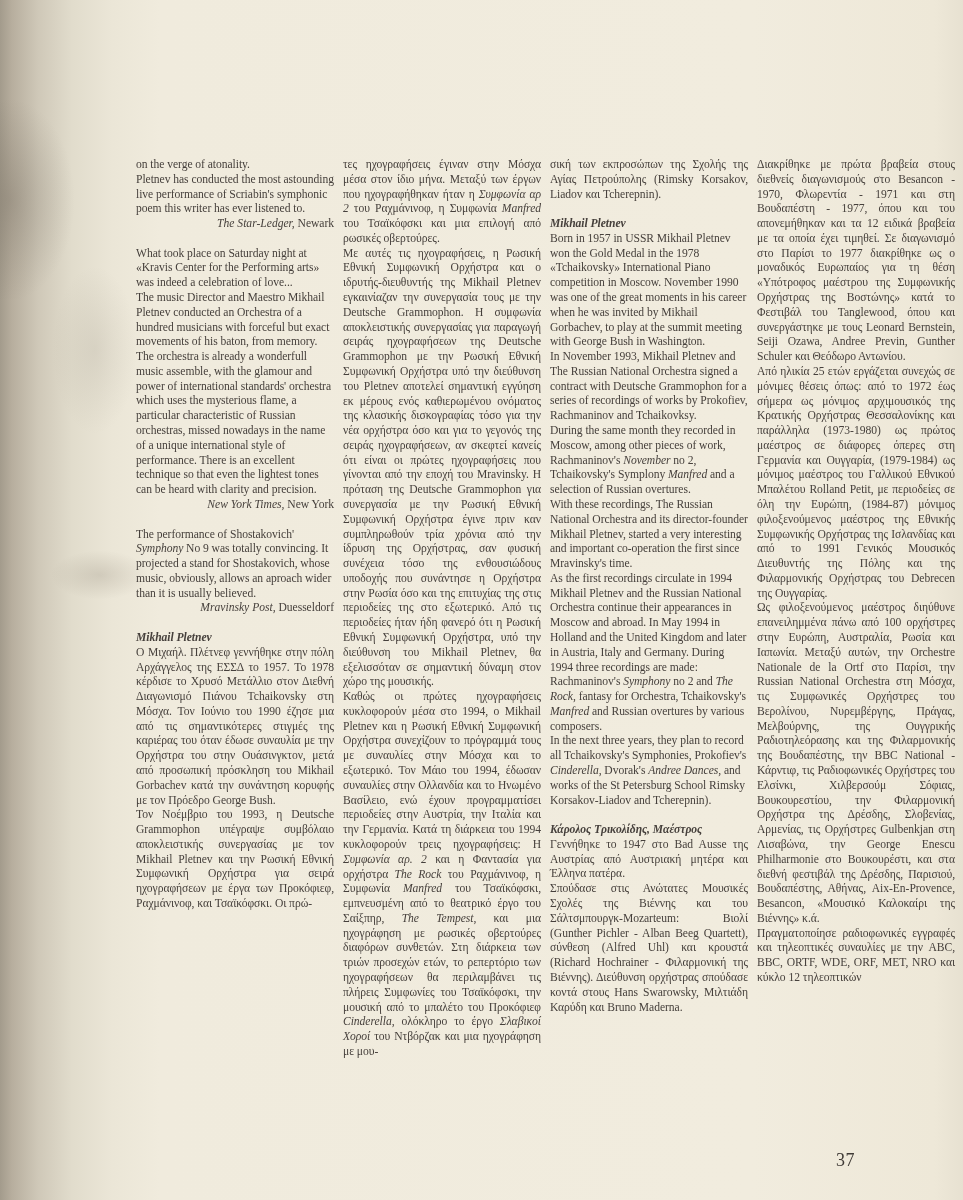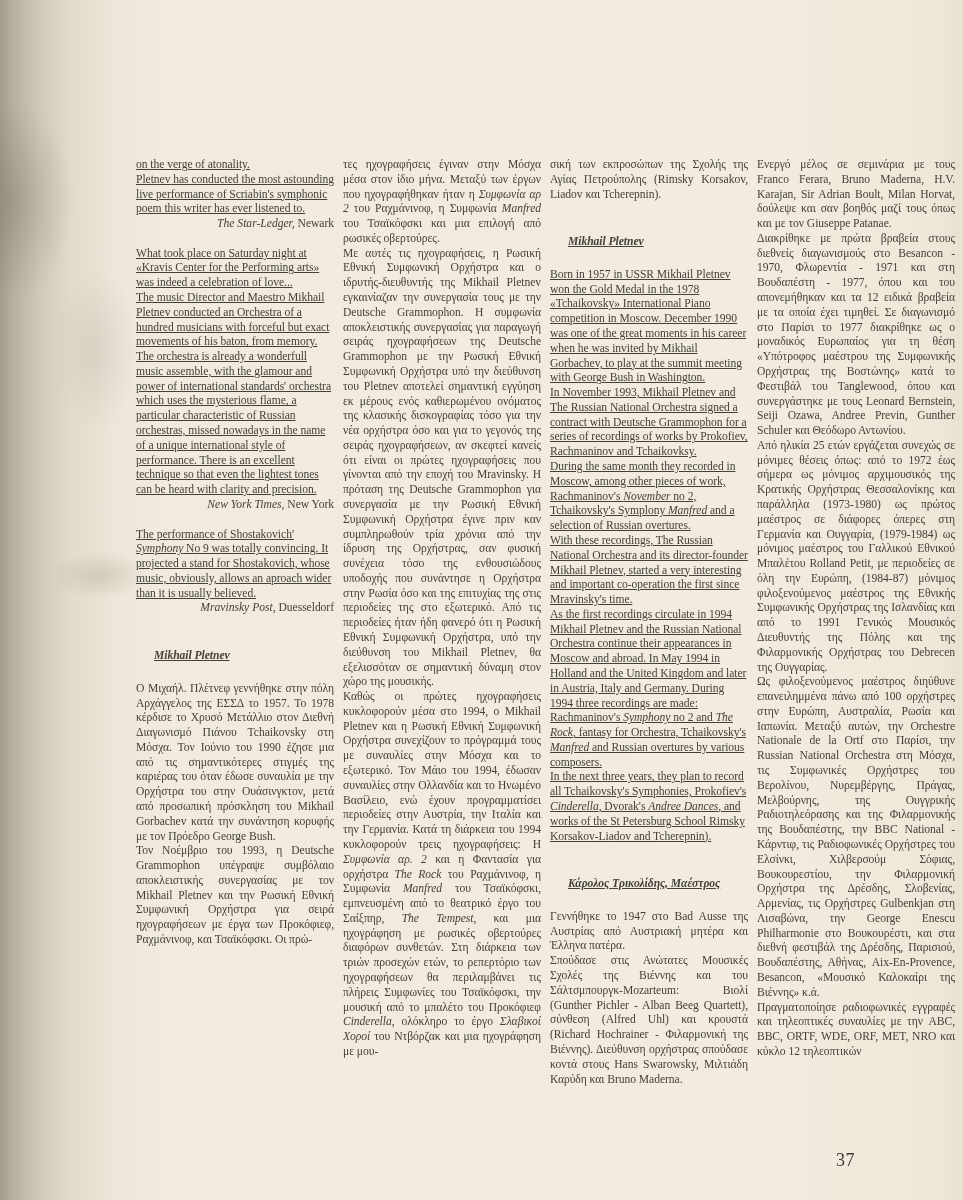--- a/index.html
+++ b/index.html
@@ -20,24 +20,24 @@
   .cols {
     position:absolute; left:136px; top:158px; width:818px;
     display:flex; gap:9px; color:#46403c;
   }
   .col {
     flex:0 0 198px; width:198px;
     font-size:11.6px; line-height:14.78px;
     text-align:justify; letter-spacing:-0.05px;
   }
   .para   { margin:0; }
-  .review { margin:0; text-align:left;text-decoration:underline; }
+  .review { margin:0; text-align:left; }
   .citation { margin:0; text-align:right; }
   .citation i { letter-spacing:0; }
-  .heading { margin:18px; font-weight:bold; font-style:italic;text-decoration:underline; }
+  .heading { margin:0; font-weight:bold; font-style:italic; }
   .gap { height:14.78px; }
   .page-number {
     position:absolute; left:836px; top:1150px;
     font-size:18px; color:#3f3a36; letter-spacing:0.5px;
   }
 </style>
 </head>
 <body>
 
 <div class="page">
@@ -58,33 +58,32 @@
       </div>
     <div class="col">
         <div class="para">τες ηχογραφήσεις έγιναν στην Μόσχα μέσα στον ίδιο μήνα. Μεταξύ των έργων που ηχογραφήθηκαν ήταν η <i>Συμφωνία αρ 2</i> του Ραχμάνινοφ, η Συμφωνία <i>Manfred</i> του Τσαϊκόφσκι και μια επιλογή από ρωσικές οβερτούρες.</div>
         <div class="para">Με αυτές τις ηχογραφήσεις, η Ρωσική Εθνική Συμφωνική Ορχήστρα και ο ιδρυτής-διευθυντής της Mikhail Pletnev εγκαινίαζαν την συνεργασία τους με την Deutsche Grammophon. Η συμφωνία αποκλειστικής συνεργασίας για παραγωγή σειράς ηχογραφήσεων της Deutsche Grammophon με την Ρωσική Εθνική Συμφωνική Ορχήστρα υπό την διεύθυνση του Pletnev αποτελεί σημαντική εγγύηση εκ μέρους ενός καθιερωμένου ονόματος της κλασικής δισκογραφίας τόσο για την νέα ορχήστρα όσο και για το γεγονός της σειράς ηχογραφήσεων, αν σκεφτεί κανείς ότι είναι οι πρώτες ηχογραφήσεις που γίνονται από την εποχή του Mravinsky. Η πρόταση της Deutsche Grammophon για συνεργασία με την Ρωσική Εθνική Συμφωνική Ορχήστρα έγινε πριν καν συμπληρωθούν τρία χρόνια από την ίδρυση της Ορχήστρας, σαν φυσική συνέχεια τόσο της ενθουσιώδους υποδοχής που συνάντησε η Ορχήστρα στην Ρωσία όσο και της επιτυχίας της στις περιοδείες της στο εξωτερικό. Από τις περιοδείες ήταν ήδη φανερό ότι η Ρωσική Εθνική Συμφωνική Ορχήστρα, υπό την διεύθυνση του Mikhail Pletnev, θα εξελισσόταν σε σημαντική δύναμη στον χώρο της μουσικής.</div>
         <div class="para">Καθώς οι πρώτες ηχογραφήσεις κυκλοφορούν μέσα στο 1994, ο Mikhail Pletnev και η Ρωσική Εθνική Συμφωνική Ορχήστρα συνεχίζουν το πρόγραμμά τους με συναυλίες στην Μόσχα και το εξωτερικό. Τον Μάιο του 1994, έδωσαν συναυλίες στην Ολλανδία και το Ηνωμένο Βασίλειο, ενώ έχουν προγραμματίσει περιοδείες στην Αυστρία, την Ιταλία και την Γερμανία. Κατά τη διάρκεια του 1994 κυκλοφορούν τρεις ηχογραφήσεις: Η <i>Συμφωνία αρ. 2</i> και η Φαντασία για ορχήστρα <i>The Rock</i> του Ραχμάνινοφ, η Συμφωνία <i>Manfred</i> του Τσαϊκόφσκι, εμπνευσμένη από το θεατρικό έργο του Σαίξπηρ, <i>The Tempest</i>, και μια ηχογράφηση με ρωσικές οβερτούρες διαφόρων συνθετών. Στη διάρκεια των τριών προσεχών ετών, το ρεπερτόριο των ηχογραφήσεων θα περιλαμβάνει τις πλήρεις Συμφωνίες του Τσαϊκόφσκι, την μουσική από το μπαλέτο του Προκόφιεφ <i>Cinderella</i>, ολόκληρο το έργο <i>Σλαβικοί Χοροί</i> του Ντβόρζακ και μια ηχογράφηση με μου-</div>
       </div>
     <div class="col">
         <div class="para">σική των εκπροσώπων της Σχολής της Αγίας Πετρούπολης (Rimsky Korsakov, Liadov και Tcherepnin).</div>
         <div class="gap"></div>
         <div class="heading">Mikhail Pletnev</div>
-        <div class="review">Born in 1957 in USSR Mikhail Pletnev won the Gold Medal in the 1978 «Tchaikovsky» International Piano competition in Moscow. December 1990 was one of the great moments in his career when he was invited by Mikhail Gorbachev, to play at the summit meeting with George Bush in Washington.</div>
+        <div class="review">Born in 1957 in USSR Mikhail Pletnev won the Gold Medal in the 1978 «Tchaikovsky» International Piano competition in Moscow. November 1990 was one of the great moments in his career when he was invited by Mikhail Gorbachev, to play at the summit meeting with George Bush in Washington.</div>
         <div class="review">In November 1993, Mikhail Pletnev and The Russian National Orchestra signed a contract with Deutsche Grammophon for a series of recordings of works by Prokofiev, Rachmaninov and Tchaikovksy.</div>
         <div class="review">During the same month they recorded in Moscow, among other pieces of work, Rachmaninov's <i>November</i> no 2, Tchaikovsky's Symplony <i>Manfred</i> and a selection of Russian overtures.</div>
         <div class="review">With these recordings, The Russian National Orchestra and its director-founder Mikhail Pletnev, started a very interesting and important co-operation the first since Mravinsky's time.</div>
         <div class="review">As the first recordings circulate in 1994 Mikhail Pletnev and the Russian National Orchestra continue their appearances in Moscow and abroad. In May 1994 in Holland and the United Kingdom and later in Austria, Italy and Germany. During 1994 three recordings are made: Rachmaninov's <i>Symphony</i> no 2 and <i>The Rock</i>, fantasy for Orchestra, Tchaikovsky's <i>Manfred</i> and Russian overtures by various composers.</div>
         <div class="review">In the next three years, they plan to record all Tchaikovsky's Symphonies, Prokofiev's <i>Cinderella</i>, Dvorak's <i>Andree Dances</i>, and works of the St Petersburg School Rimsky Korsakov-Liadov and Tcherepnin).</div>
         <div class="gap"></div>
         <div class="heading">Κάρολος Τρικολίδης, Μαέστρος</div>
         <div class="para">Γεννήθηκε το 1947 στο Bad Ausse της Αυστρίας από Αυστριακή μητέρα και Έλληνα πατέρα.</div>
         <div class="para">Σπούδασε στις Ανώτατες Μουσικές Σχολές της Βιέννης και του Σάλτσμπουργκ-Mozarteum: Βιολί (Gunther Pichler - Alban Beeg Quartett), σύνθεση (Alfred Uhl) και κρουστά (Richard Hochrainer - Φιλαρμονική της Βιέννης). Διεύθυνση ορχήστρας σπούδασε κοντά στους Hans Swarowsky, Μιλτιάδη Καρύδη και Bruno Maderna.</div>
       </div>
     <div class="col">
-        <div class="para">Ενεργό μέλος σε σεμινάρια με τους Franco Ferara, Bruno Maderna, H.V. Karajan, Sir Adrian Boult, Milan Horvat, δούλεψε και σαν βοηθός μαζί τους όπως και με τον Giuseppe Patanae.</div>
         <div class="para">Διακρίθηκε με πρώτα βραβεία στους διεθνείς διαγωνισμούς στο Besancon - 1970, Φλωρεντία - 1971 και στη Βουδαπέστη - 1977, όπου και του απονεμήθηκαν και τα 12 ειδικά βραβεία με τα οποία έχει τιμηθεί. Σε διαγωνισμό στο Παρίσι το 1977 διακρίθηκε ως ο μοναδικός Ευρωπαίος για τη θέση «Υπότροφος μαέστρου της Συμφωνικής Ορχήστρας της Βοστώνης» κατά το Φεστιβάλ του Tanglewood, όπου και συνεργάστηκε με τους Leonard Bernstein, Seiji Ozawa, Andree Previn, Gunther Schuler και Θεόδωρο Αντωνίου.</div>
         <div class="para">Από ηλικία 25 ετών εργάζεται συνεχώς σε μόνιμες θέσεις όπως: από το 1972 έως σήμερα ως μόνιμος αρχιμουσικός της Κρατικής Ορχήστρας Θεσσαλονίκης και παράλληλα (1973-1980) ως πρώτος μαέστρος σε διάφορες όπερες στη Γερμανία και Ουγγαρία, (1979-1984) ως μόνιμος μαέστρος του Γαλλικού Εθνικού Μπαλέτου Rolland Petit, με περιοδείες σε όλη την Ευρώπη, (1984-87) μόνιμος φιλοξενούμενος μαέστρος της Εθνικής Συμφωνικής Ορχήστρας της Ισλανδίας και από το 1991 Γενικός Μουσικός Διευθυντής της Πόλης και της Φιλαρμονικής Ορχήστρας του Debrecen της Ουγγαρίας.</div>
         <div class="para">Ως φιλοξενούμενος μαέστρος διηύθυνε επανειλημμένα πάνω από 100 ορχήστρες στην Ευρώπη, Αυστραλία, Ρωσία και Ιαπωνία. Μεταξύ αυτών, την Orchestre Nationale de la Ortf στο Παρίσι, την Russian National Orchestra στη Μόσχα, τις Συμφωνικές Ορχήστρες του Βερολίνου, Νυρεμβέργης, Πράγας, Μελβούρνης, της Ουγγρικής Ραδιοτηλεόρασης και της Φιλαρμονικής της Βουδαπέστης, την BBC National - Κάρντιφ, τις Ραδιοφωνικές Ορχήστρες του Ελσίνκι, Χιλβερσούμ Σόφιας, Βουκουρεστίου, την Φιλαρμονική Ορχήστρα της Δρέσδης, Σλοβενίας, Αρμενίας, τις Ορχήστρες Gulbenkjan στη Λισαβώνα, την George Enescu Philharmonie στο Βουκουρέστι, και στα διεθνή φεστιβάλ της Δρέσδης, Παρισιού, Βουδαπέστης, Αθήνας, Aix-En-Provence, Besancon, «Μουσικό Καλοκαίρι της Βιέννης» κ.ά.</div>
         <div class="para">Πραγματοποίησε ραδιοφωνικές εγγραφές και τηλεοπτικές συναυλίες με την ABC, BBC, ORTF, WDE, ORF, MET, NRO και κύκλο 12 τηλεοπτικών</div>
       </div>
   </div>
   <div class="page-number">37</div>
 </div>
 
 </body></html>

